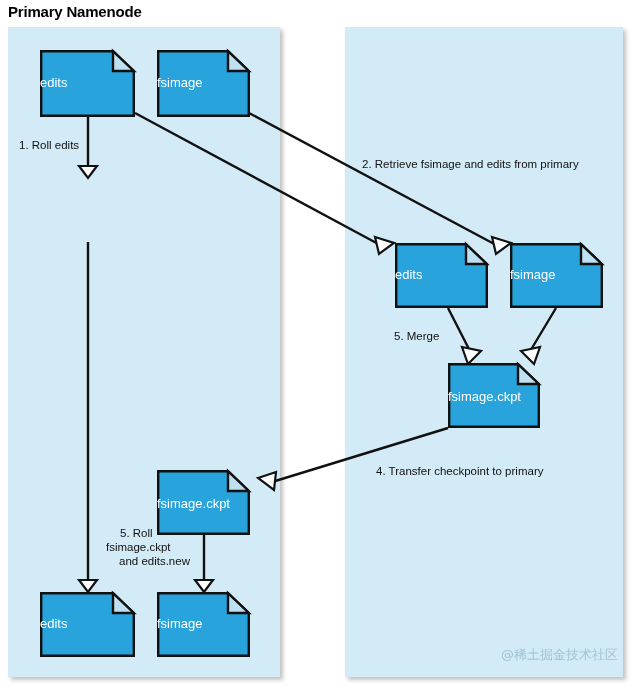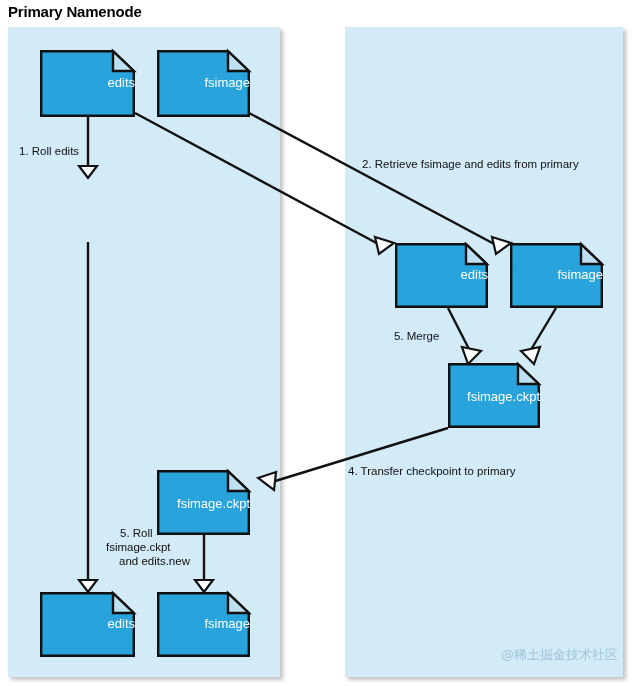--- a/index.html
+++ b/index.html
@@ -40,21 +40,21 @@
   #panel-secondary { left: 345px; top: 27px; width: 278px; height: 650px; }
 
   .doc {
     position: absolute;
   }
   .doc svg { display: block; overflow: visible; }
   .doc .doc-label {
     position: absolute;
     left: 0;
     width: 100%;
-    text-align: right;
+    text-align: left;
     color: #ffffff;
     font-size: 13px;
     font-family: "Liberation Sans", sans-serif;
     white-space: nowrap;
     pointer-events: none;
   }
 
   .ann {
     position: absolute;
     font-size: 11.5px;
@@ -189,23 +189,23 @@
   </div>
 
   <div class="doc" id="doc-primary-fsimage-bottom" style="left:157px; top:592px; width:93px; height:65px;">
     <svg width="93" height="65" viewBox="0 0 93 65">
       <polygon points="1.2,1.2 71,1.2 91.8,21 91.8,63.8 1.2,63.8" fill="#29a3dc" stroke="#111111" stroke-width="2.4" stroke-linejoin="miter"></polygon>
       <polygon points="71,1.2 91.8,21 71,21" fill="#bfe0f0" stroke="#111111" stroke-width="2.4" stroke-linejoin="miter"></polygon>
     </svg>
     <div class="doc-label" style="top:24px;">fsimage</div>
   </div>
 
-  <div class="ann" id="ann-step1" style="left:19px; top:139px;margin-top:6px;">1. Roll edits</div>
+  <div class="ann" id="ann-step1" style="left:19px; top:139px;">1. Roll edits</div>
   <div class="ann" id="ann-step2" style="left:362px; top:158px;">2. Retrieve fsimage and edits from primary</div>
   <div class="ann" id="ann-step3" style="left:394px; top:330px;">5. Merge</div>
-  <div class="ann" id="ann-step4" style="left:348px; top:465px;">4. Transfer checkpoint to primary</div>
+  <div class="ann" id="ann-step4" style="left:376px; top:465px;">4. Transfer checkpoint to primary</div>
   <div class="ann" id="ann-step5-l1" style="left:120px; top:527px;">5. Roll</div>
   <div class="ann" id="ann-step5-l2" style="left:106px; top:541px;">fsimage.ckpt</div>
   <div class="ann" id="ann-step5-l3" style="left:119px; top:555px;">and edits.new</div>
 
   <div class="watermark">@稀土掘金技术社区</div>
 
 </div>
 
 </body></html>

